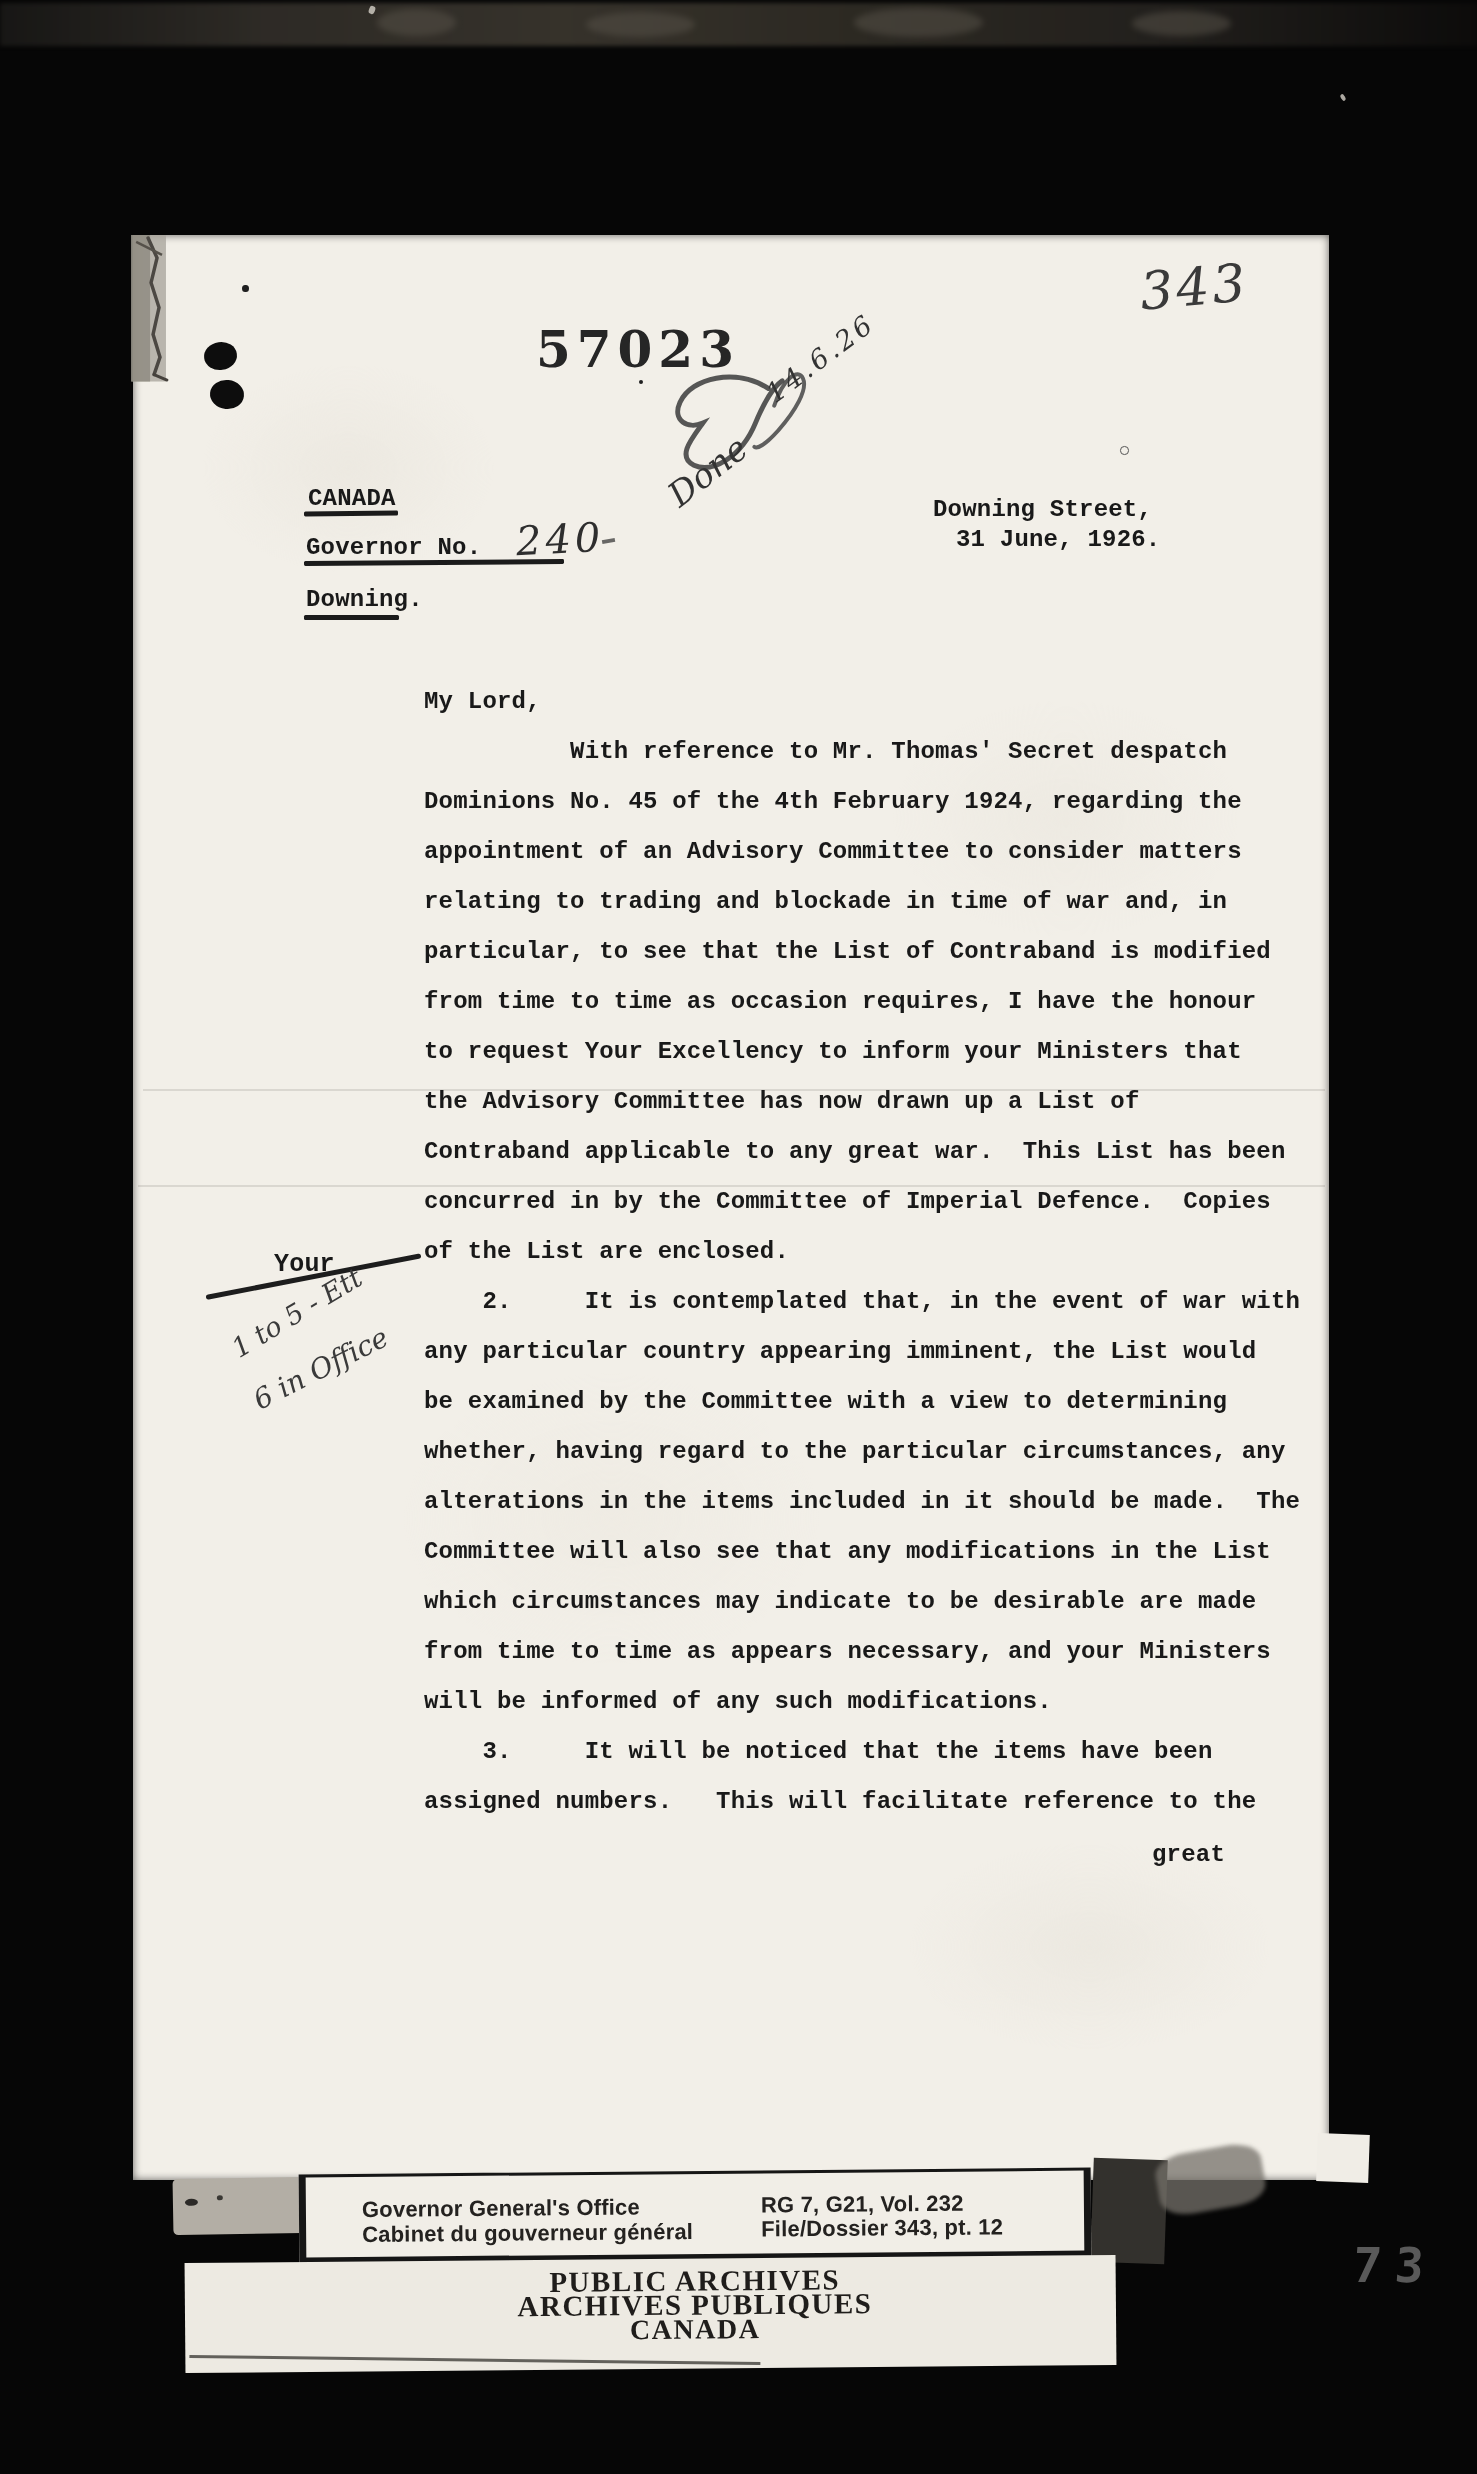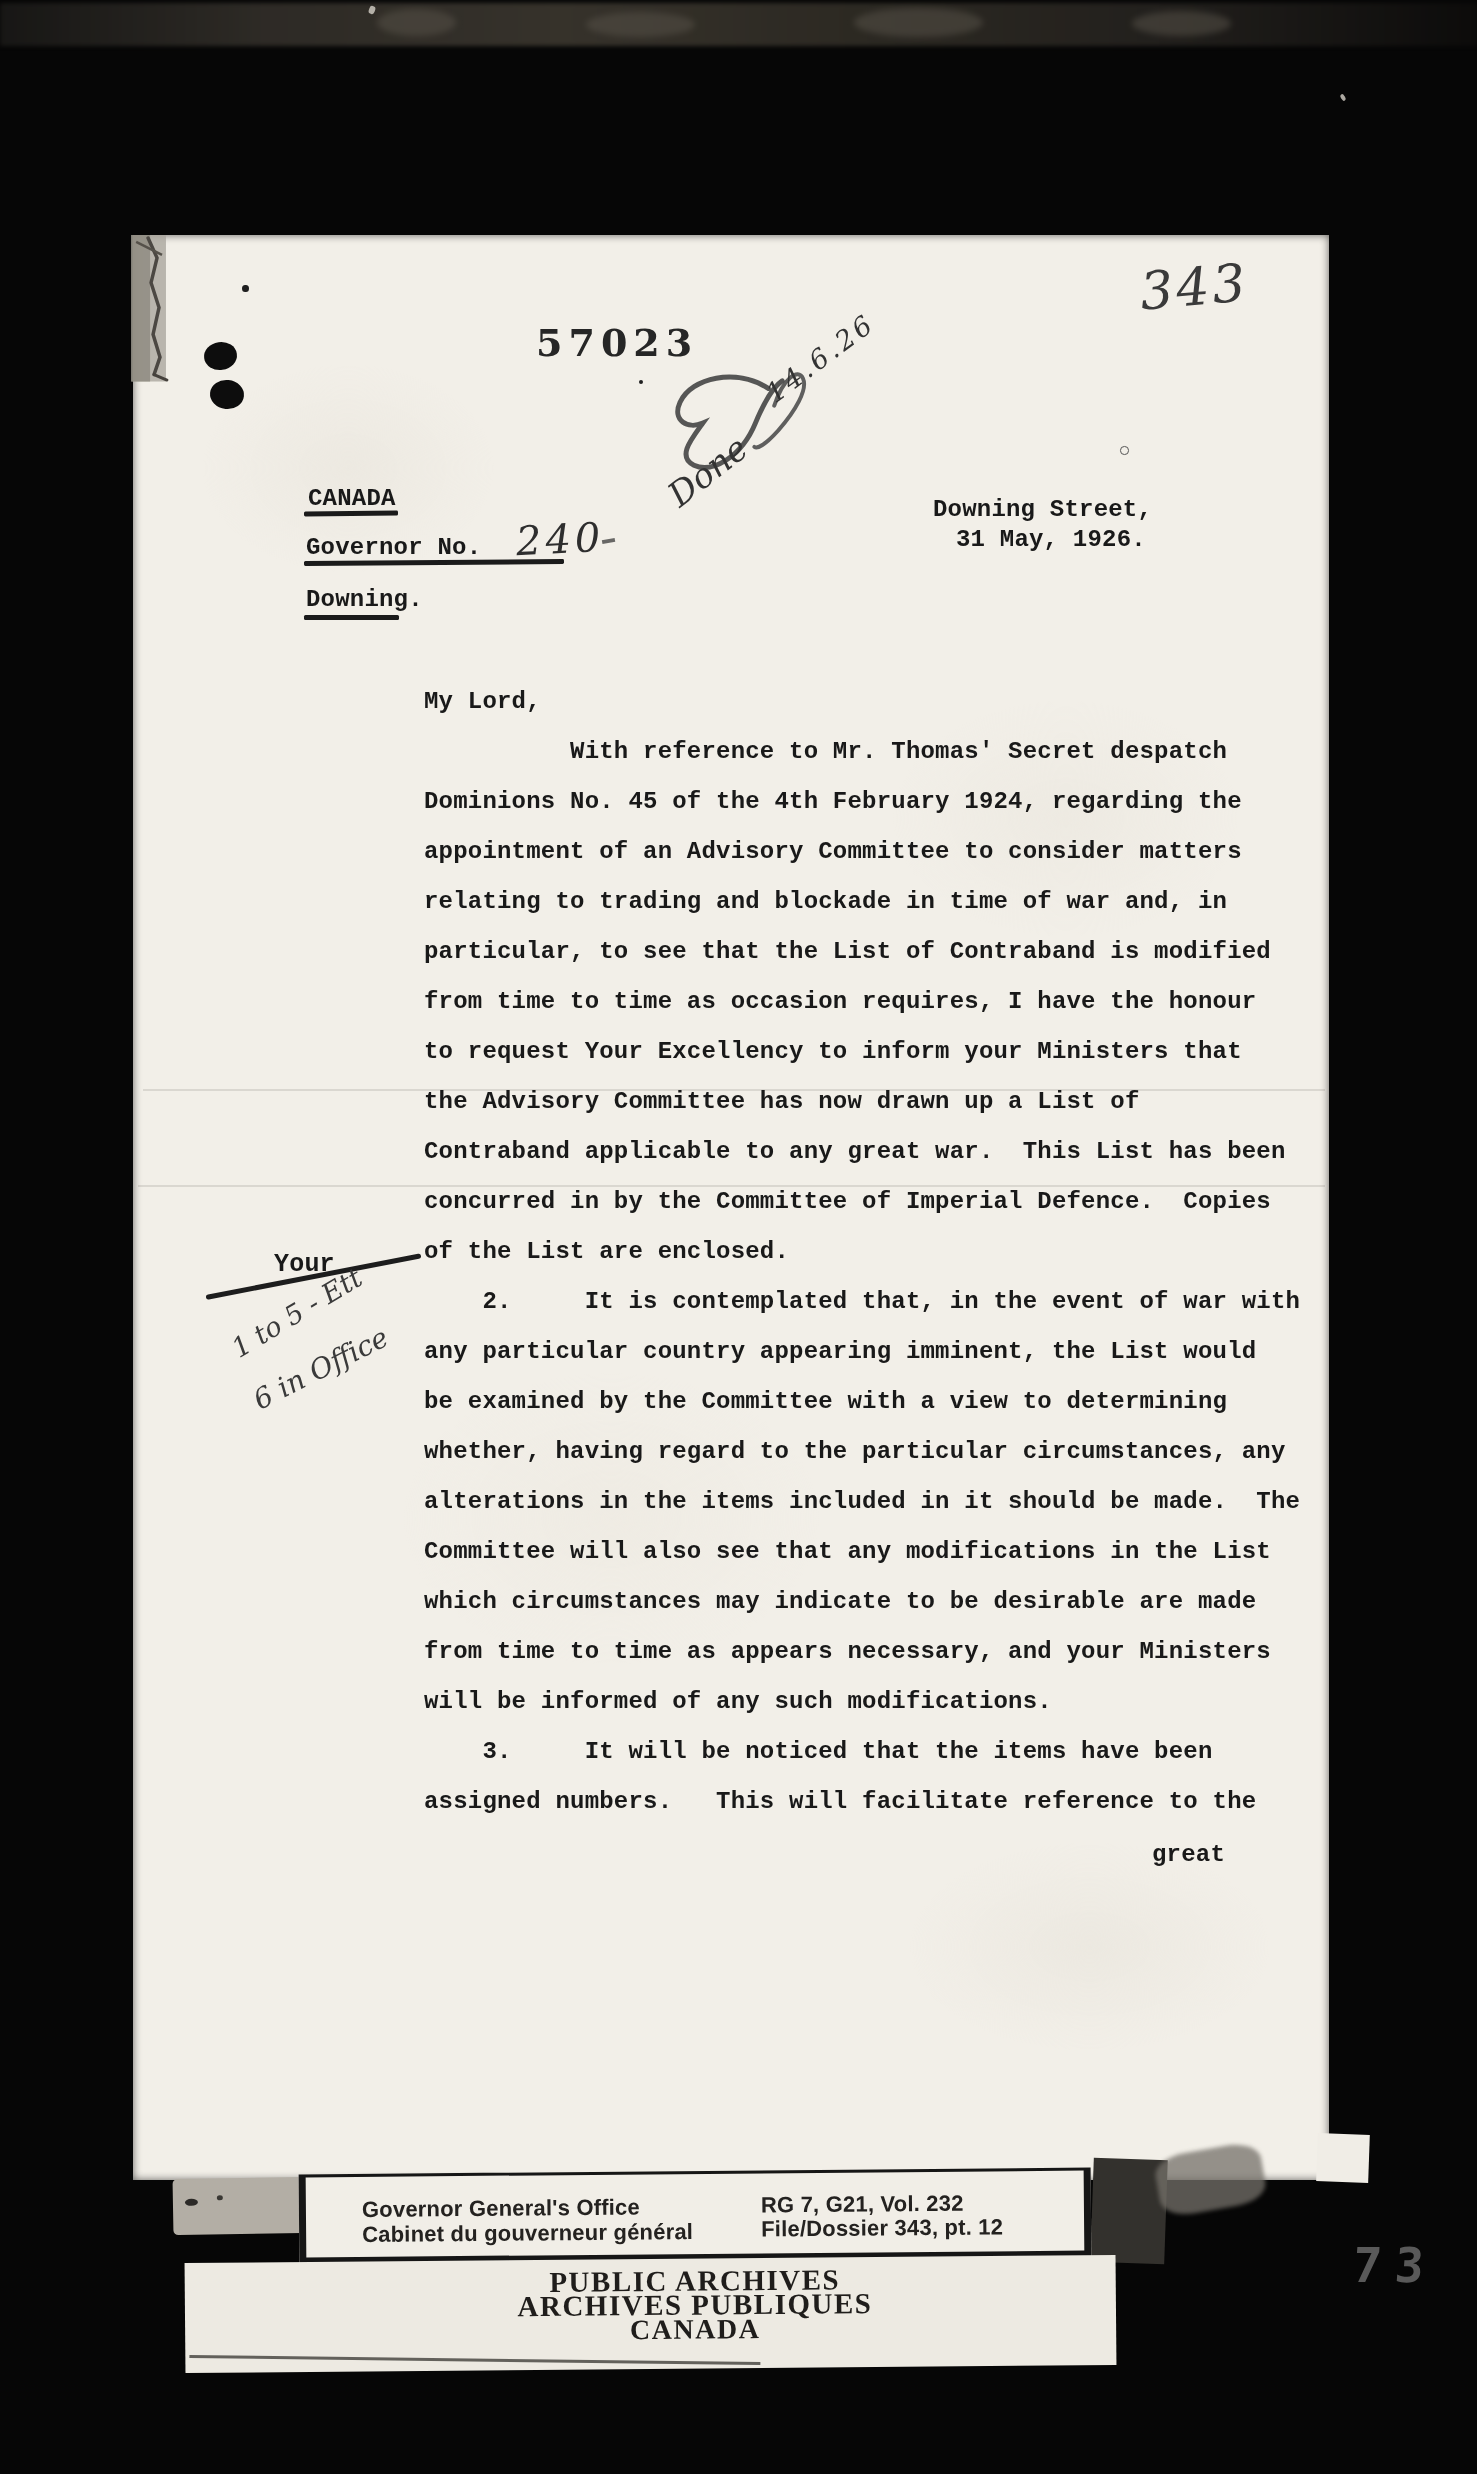--- a/index.html
+++ b/index.html
@@ -19,21 +19,21 @@
     radial-gradient(248px 169px at 78% 30%, #e9e5dc 0%, rgba(233,229,220,0) 70%),
     radial-gradient(298px 209px at 40% 66%, #ece8df 0%, rgba(236,232,223,0) 70%),
     radial-gradient(258px 149px at 80% 88%, #e6e2d9 0%, rgba(230,226,217,0) 70%);}
   .streak{background:rgba(110,105,98,.18);height:1.5px;}
   .typed{color:#191919;font-weight:700;letter-spacing:0.2px;white-space:pre;line-height:1;
          font-family:"Liberation Mono", monospace;}
   .f48{font-size:24px;}
   .body-block{line-height:50px;}
   .addr-block{line-height:49px;}
   .underline{background:#1b1b1b;height:4.5px;border-radius:1.5px;}
-  .stamp-number{font-family:"DejaVu Serif", serif;font-weight:700;font-size:38px;
+  .stamp-number{font-family:"DejaVu Serif", serif;font-weight:700;font-size:50px;
                 letter-spacing:6px;color:#262626;}
   .hand{font-family:"DejaVu Serif", serif;font-style:italic;color:#333;}
   .pencil{color:#3a3a3a;}
   .hole{background:#0d0d0d;border-radius:50%;}
   .ink-speck{background:#1f1f1f;border-radius:50%;}
   
   .stamp-box{left:299px;top:2171px;width:792px;height:90px;background:#f1eee7;
      border:7px solid #161616;border-top-width:3px;box-sizing:border-box;transform:rotate(-0.5deg);}
   .stamp-text{font-family:"Liberation Sans", sans-serif;font-weight:700;font-size:22px;
      color:#242220;letter-spacing:0.2px;line-height:1;white-space:pre;}
@@ -92,21 +92,21 @@
 
     <div class="abs typed f48" style="left:173px;top:301px;">Governor No.</div>
     <div class="abs hand" style="left:383px;top:281px;font-size:40px;letter-spacing:4px;color:#2e2e2e;transform:rotate(-3deg);">240</div>
     <div class="abs" style="left:469px;top:304px;width:13px;height:3.5px;background:#2e2e2e;opacity:.7;transform:rotate(-10deg);"></div>
     <div class="abs underline" style="left:171px;top:325px;width:260px;transform:rotate(-0.4deg);"></div>
 
     <div class="abs typed f48" style="left:173px;top:353px;">Downing.</div>
     <div class="abs underline" style="left:171px;top:380px;width:95px;"></div>
 
     <div class="abs typed f48" style="left:800px;top:263px;">Downing Street,</div>
-    <div class="abs typed f48" style="left:823px;top:293px;">31 May, 1926.</div>
+    <div class="abs typed f48" style="left:823px;top:293px;">31 June, 1926.</div>
 
     <div class="abs typed f48 body-block" style="left:291px;top:442px;">My Lord,
           With reference to Mr. Thomas' Secret despatch
 Dominions No. 45 of the 4th February 1924, regarding the
 appointment of an Advisory Committee to consider matters
 relating to trading and blockade in time of war and, in
 particular, to see that the List of Contraband is modified
 from time to time as occasion requires, I have the honour
 to request Your Excellency to inform your Ministers that
 the Advisory Committee has now drawn up a List of

